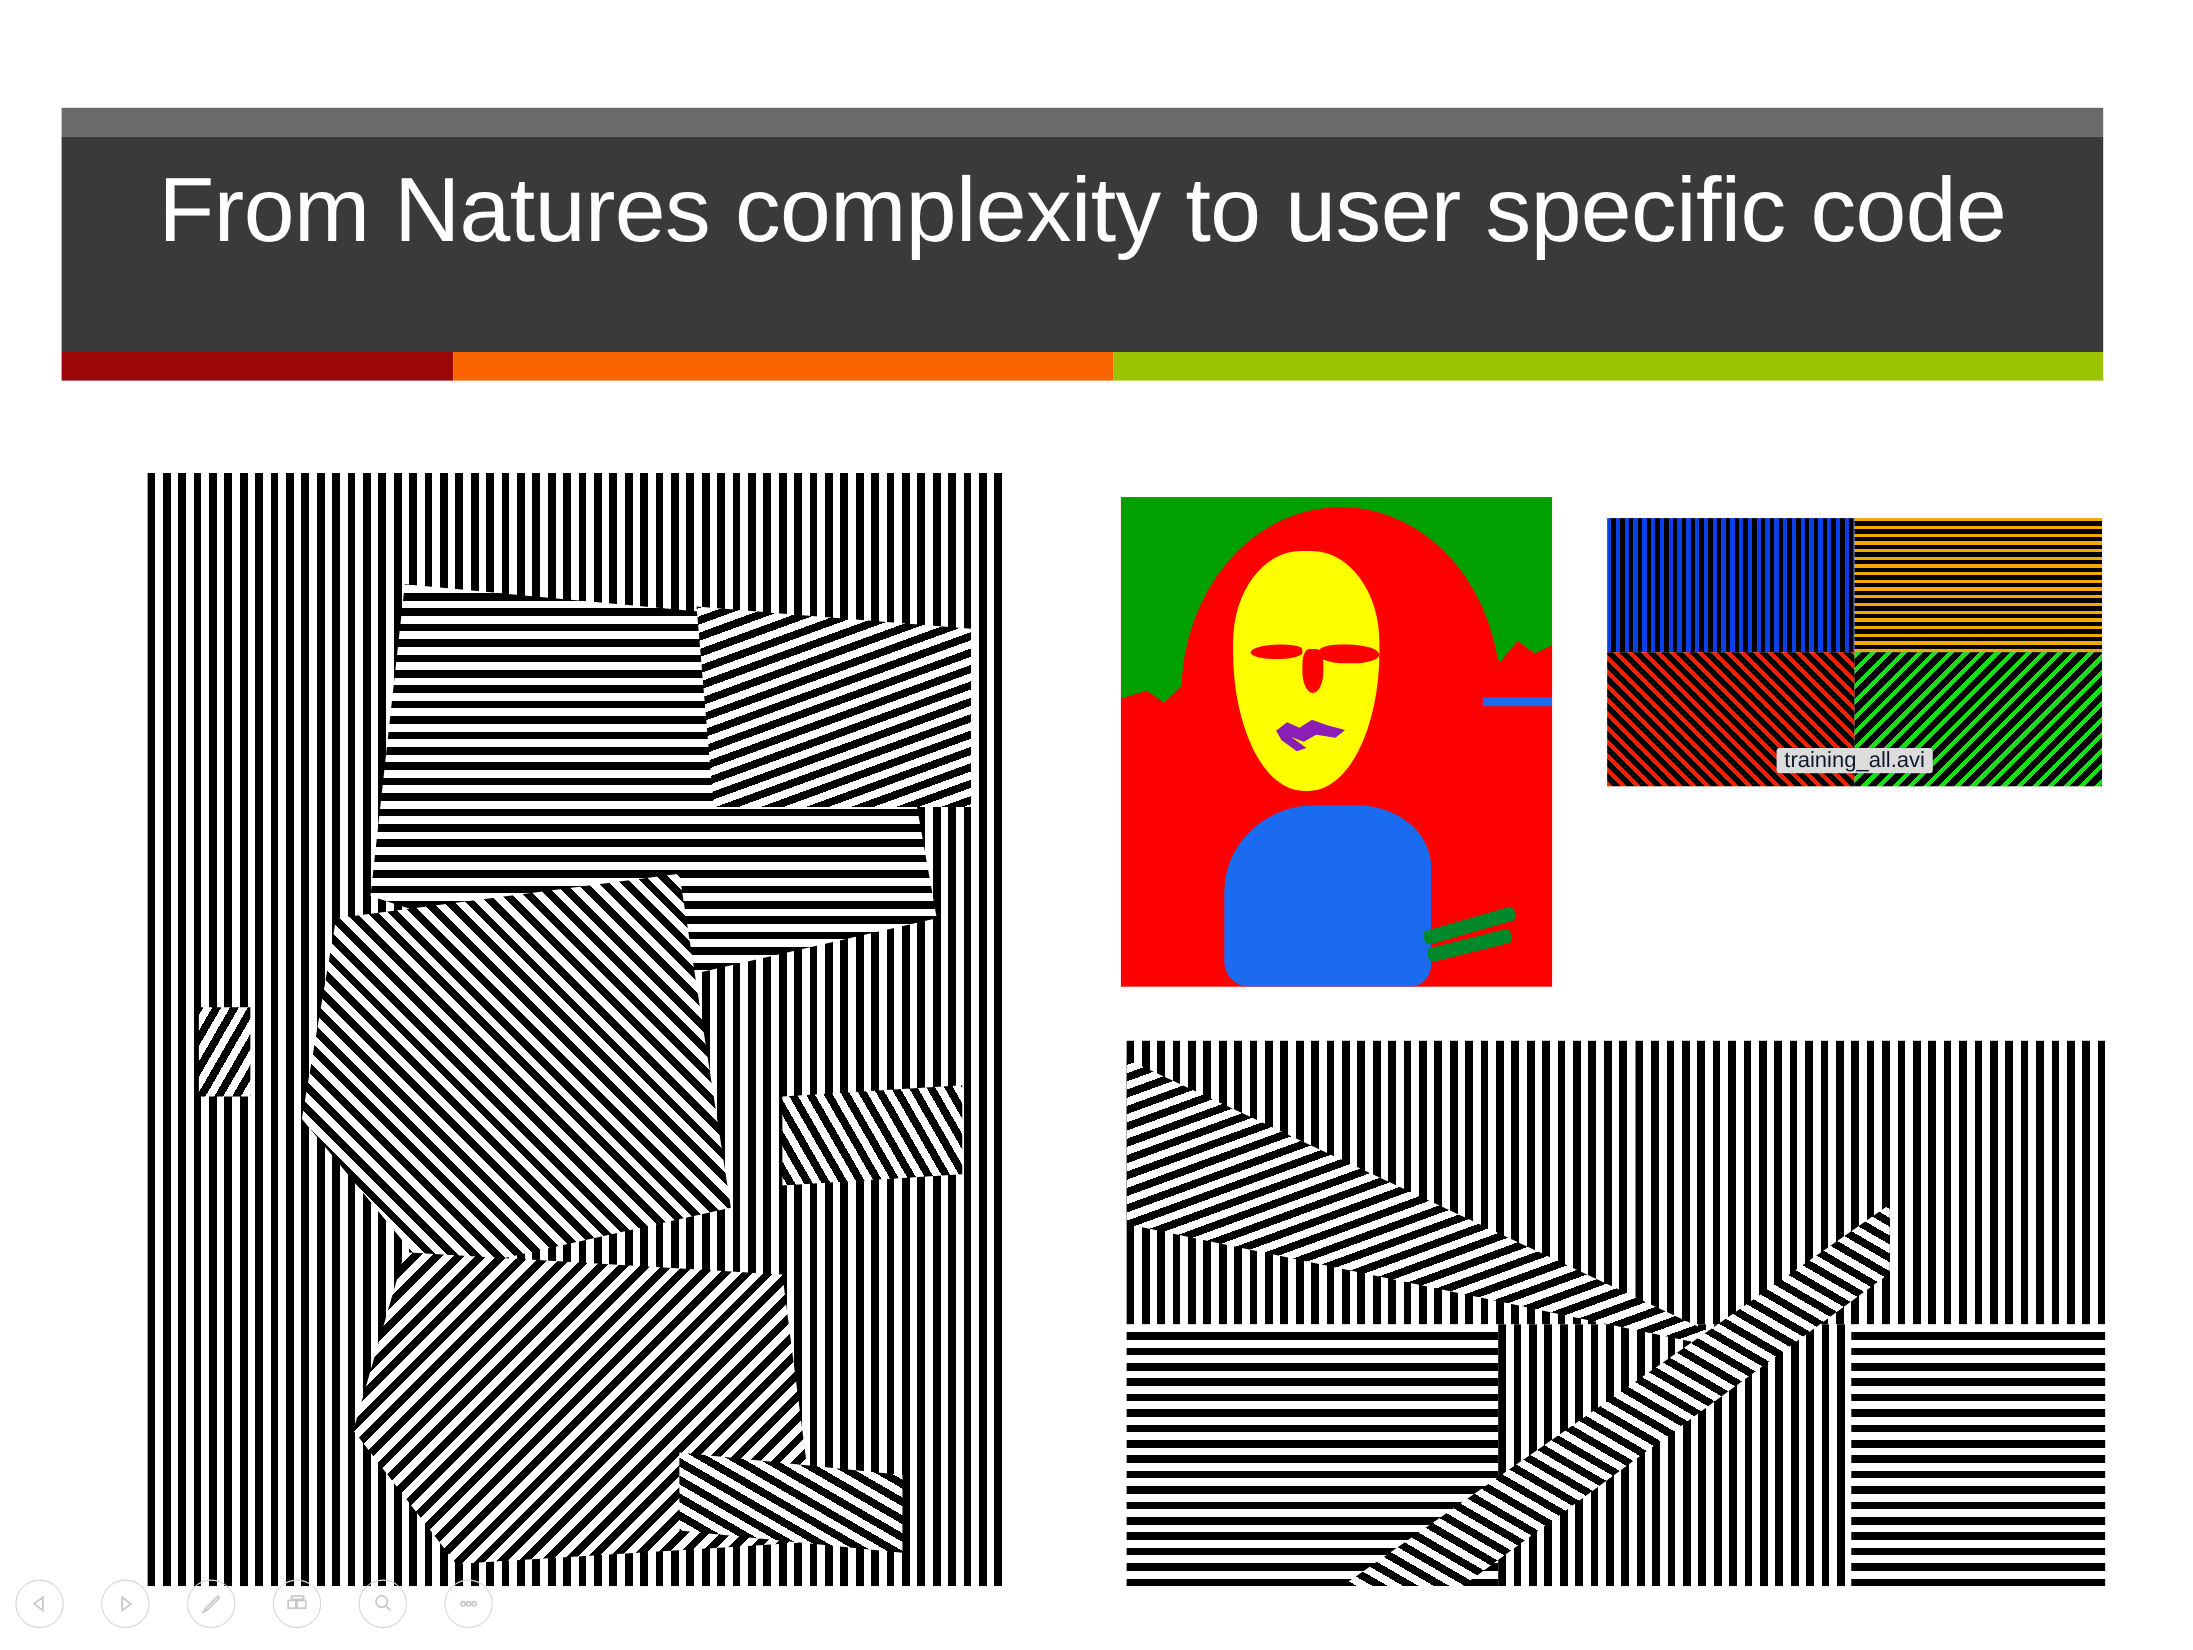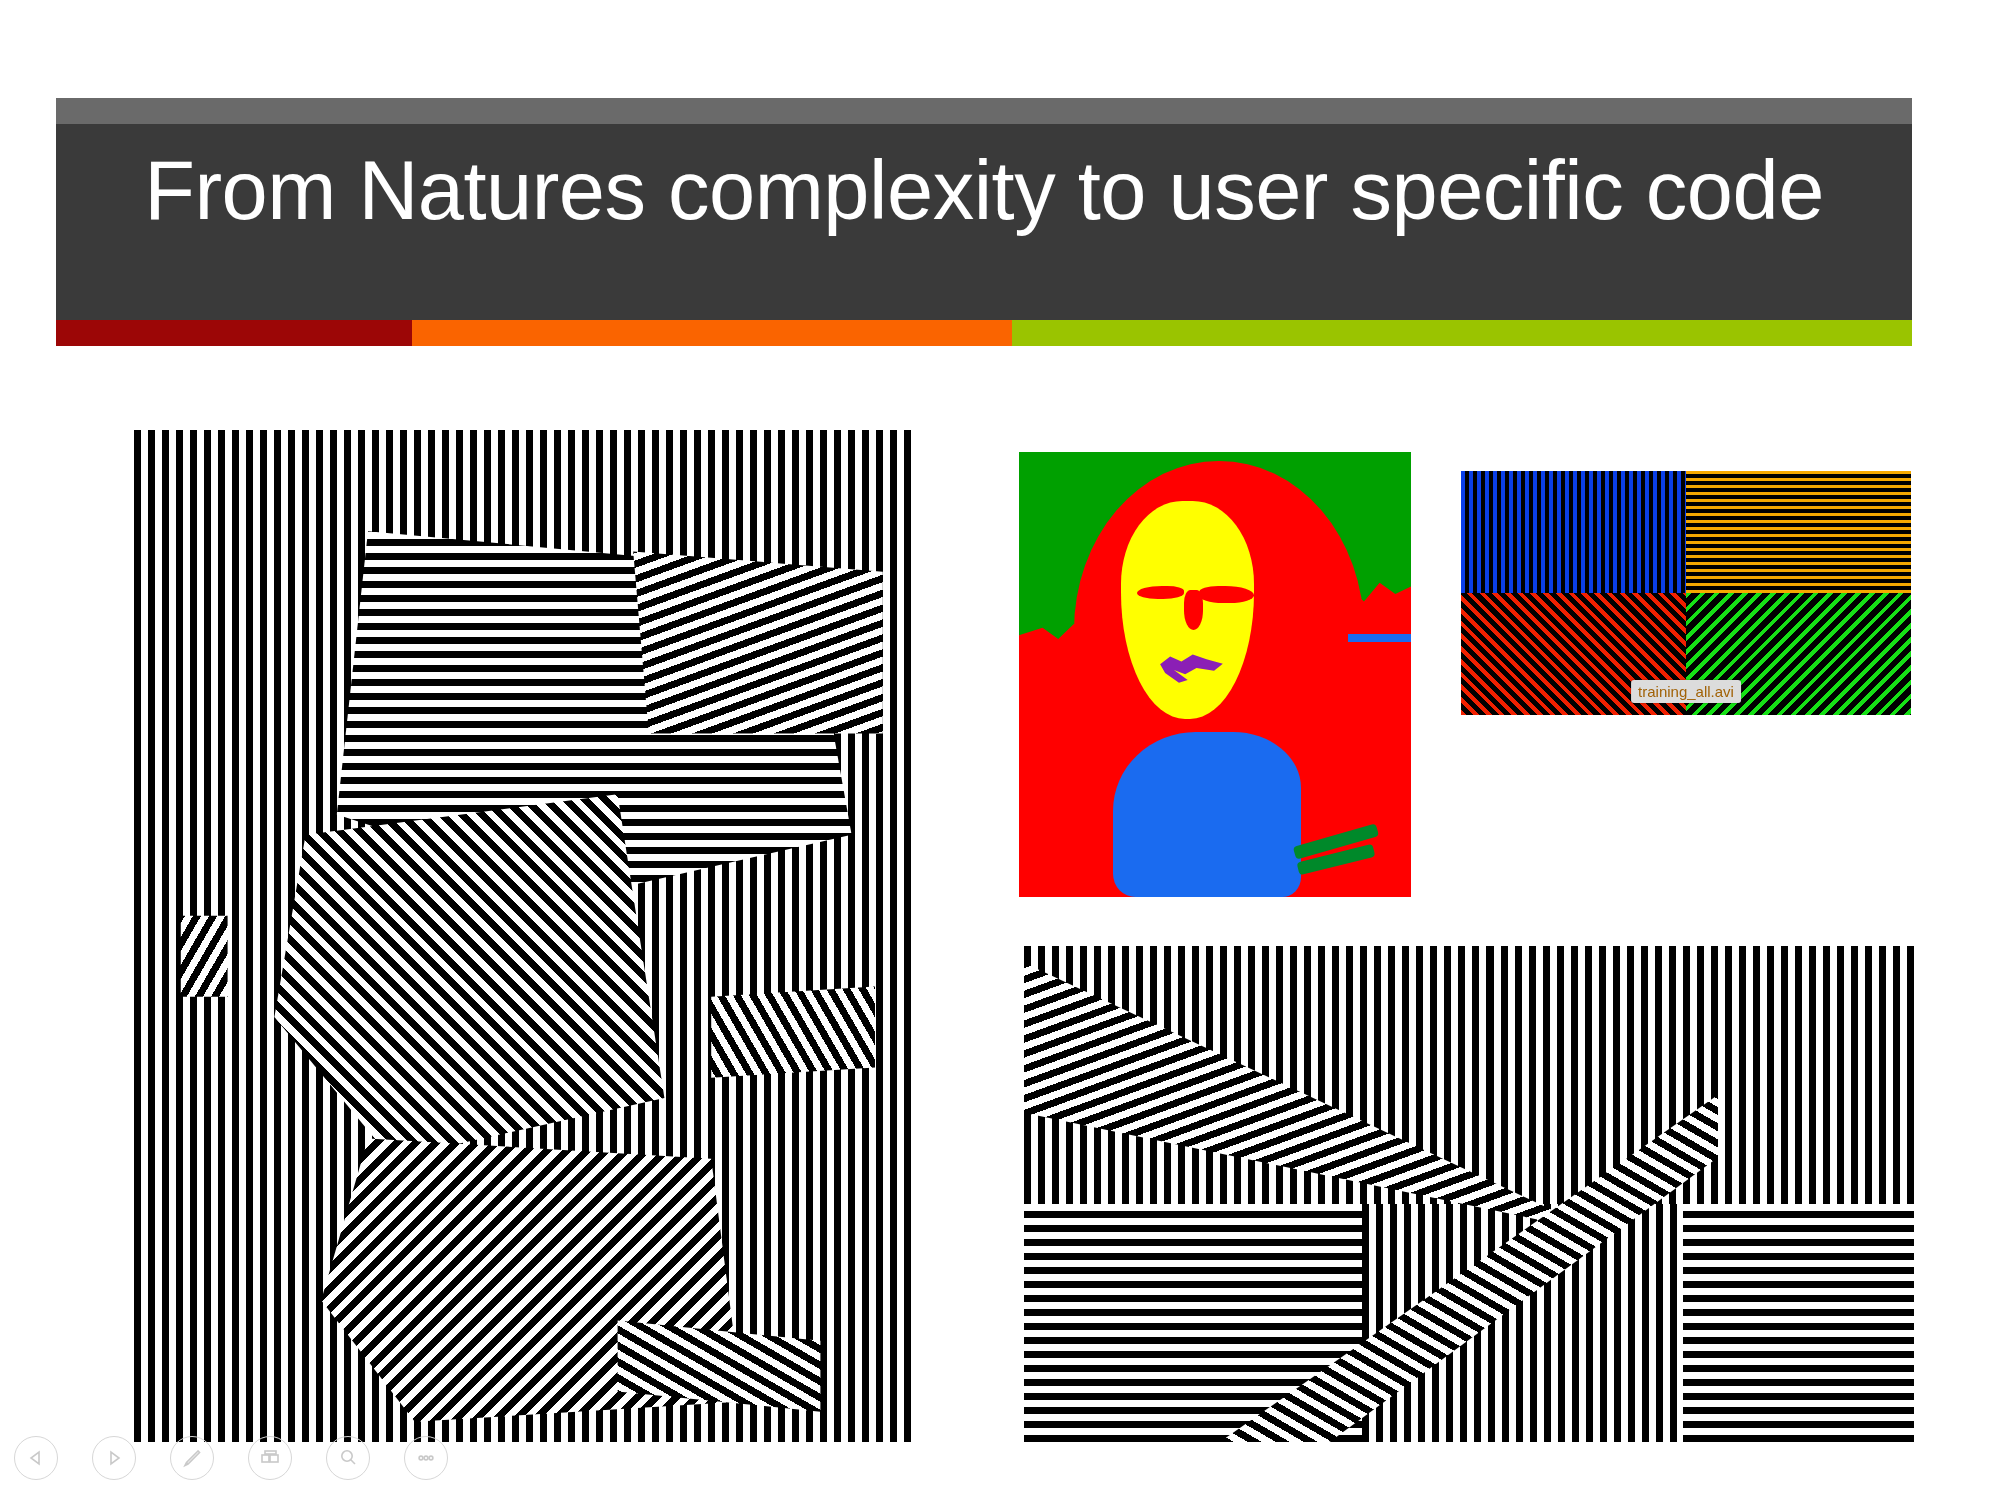--- a/index.html
+++ b/index.html
@@ -193,22 +193,22 @@
   #q-tl { background: repeating-linear-gradient(90deg,#0b3fe8 0 4px,#000 4px 8px); }
   #q-tr { background: repeating-linear-gradient(0deg,#f5a800 0 3px,#000 3px 7px); }
   #q-bl { background: repeating-linear-gradient(45deg,#f02000 0 4px,#000 4px 9px); }
   #q-br { background: repeating-linear-gradient(135deg,#16e016 0 4px,#000 4px 10px); }
   #quad-label {
     position:absolute;
     left: 50%;
     transform: translateX(-50%);
     bottom: 12px;
     background: #dcdcdc;
-    color:#a16207;
-    font-size: 15px;
+    color:#0f172a;
+    font-size: 20px;
     line-height: 19px;
     padding: 2px 7px;
     border-radius: 3px;
     white-space: nowrap;
     box-shadow: 0 0 0 1px rgba(0,0,0,0.12);
     font-family: "Liberation Sans", sans-serif;
   }
 
   
   #fig-radial {

